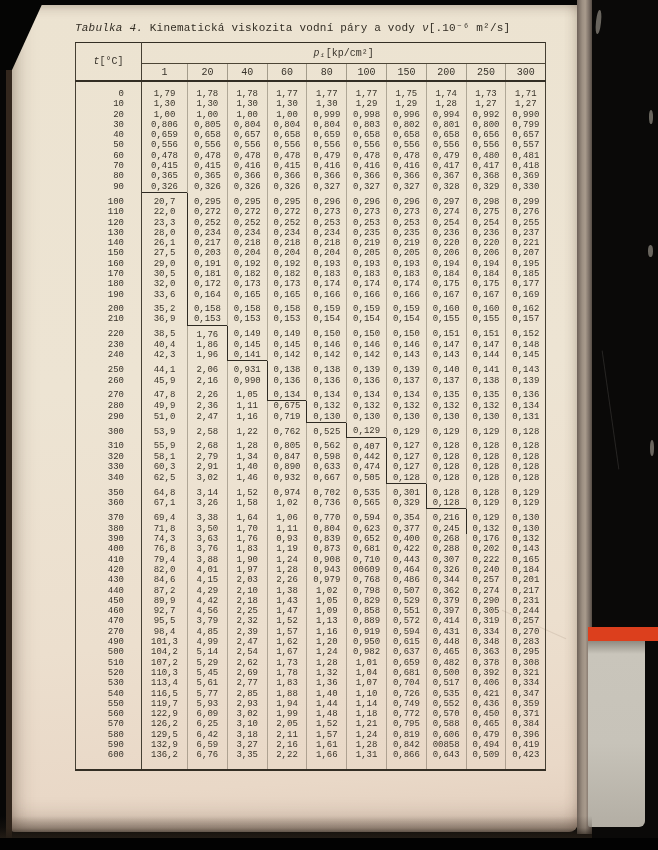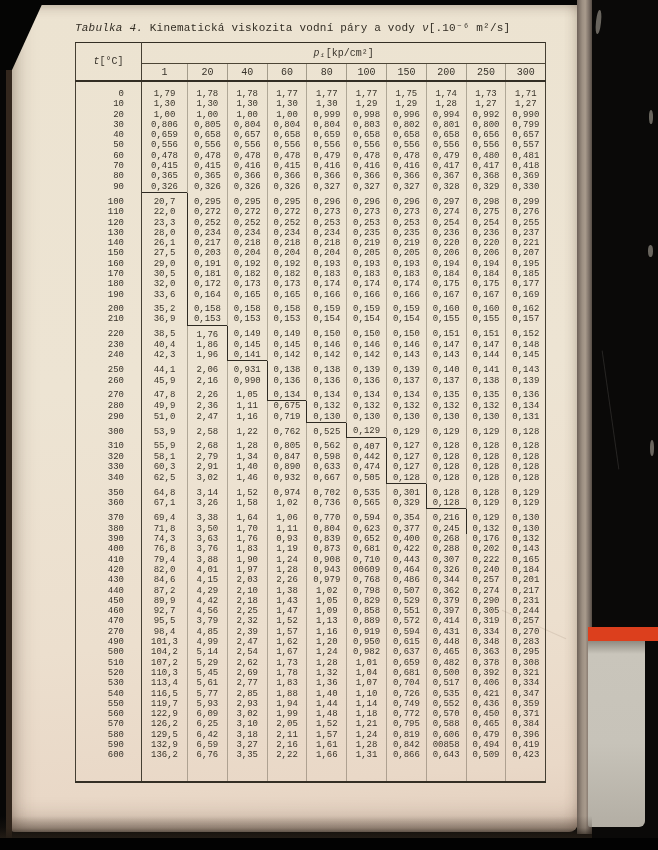--- a/index.html
+++ b/index.html
@@ -44,21 +44,21 @@
   th.corner{border-right:1px solid #453f33;border-bottom:2px solid #332e24;margin-top:39px;}
   th.ptitle{height:20px;border-bottom:1px solid #4c4536;}
   tr.pressures th{height:16px;border-bottom:2px solid #332e24;border-left:1px solid rgba(75,68,53,.45);}
   tr.pressures th:first-child{border-left:none;}
   td{font-size:9px;line-height:10.3px;padding:0;text-align:center;
      border-left:1px solid rgba(86,78,62,.40);}
   td.tcol{border-left:none;border-right:1px solid #453f33;text-align:right;padding-right:17px;
           color:#37322a;}
   tbody tr.first td{padding-top:7px;}
   tbody tr.gap td{padding-top:4px;}
-  tbody tr:last-child td{padding-bottom:20px;}
+  tbody tr:last-child td{padding-bottom:8px;}
   td.ph-r{border-right:1.5px solid #2f2b23;}
   td.ph-t{border-top:1.5px solid #2f2b23;}
 </style>
 </head>
 <body>
 
 <div class="scene">
 
   <div class="page">
     <div class="caption"><span class="it">Tabulka 4.</span><span> Kinematická viskozita vodní páry a vody </span><span class="sym">ν</span><span>[.10⁻⁶ m²/s]</span></div>

